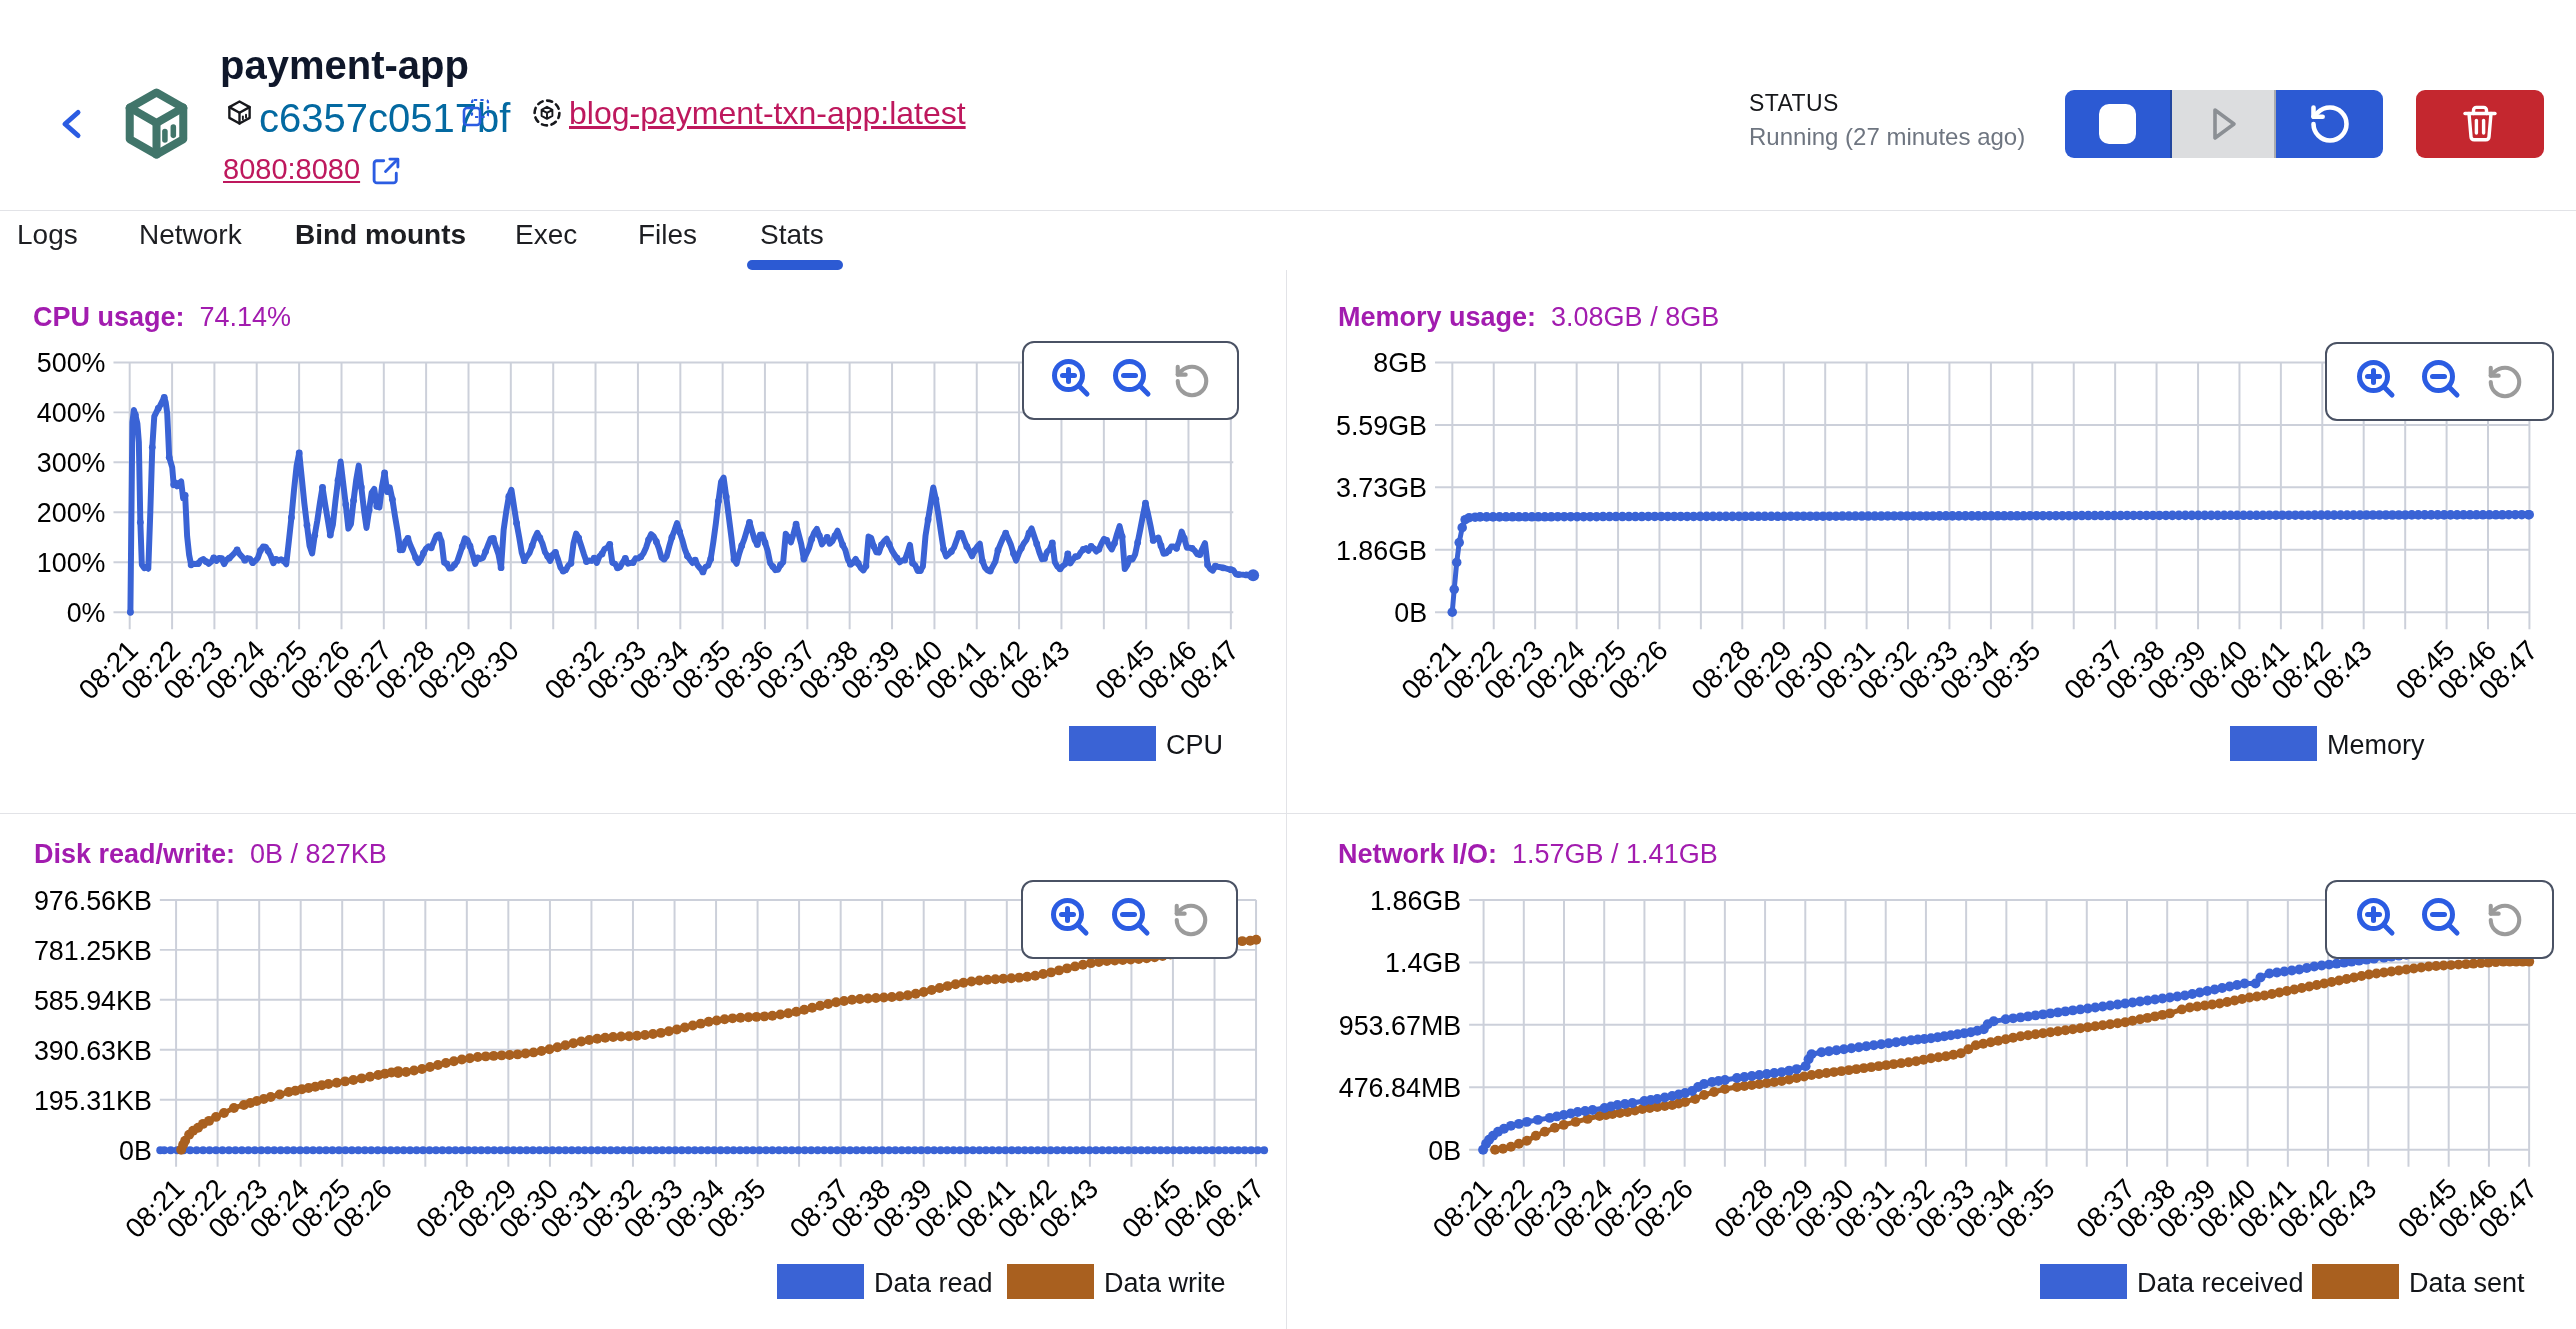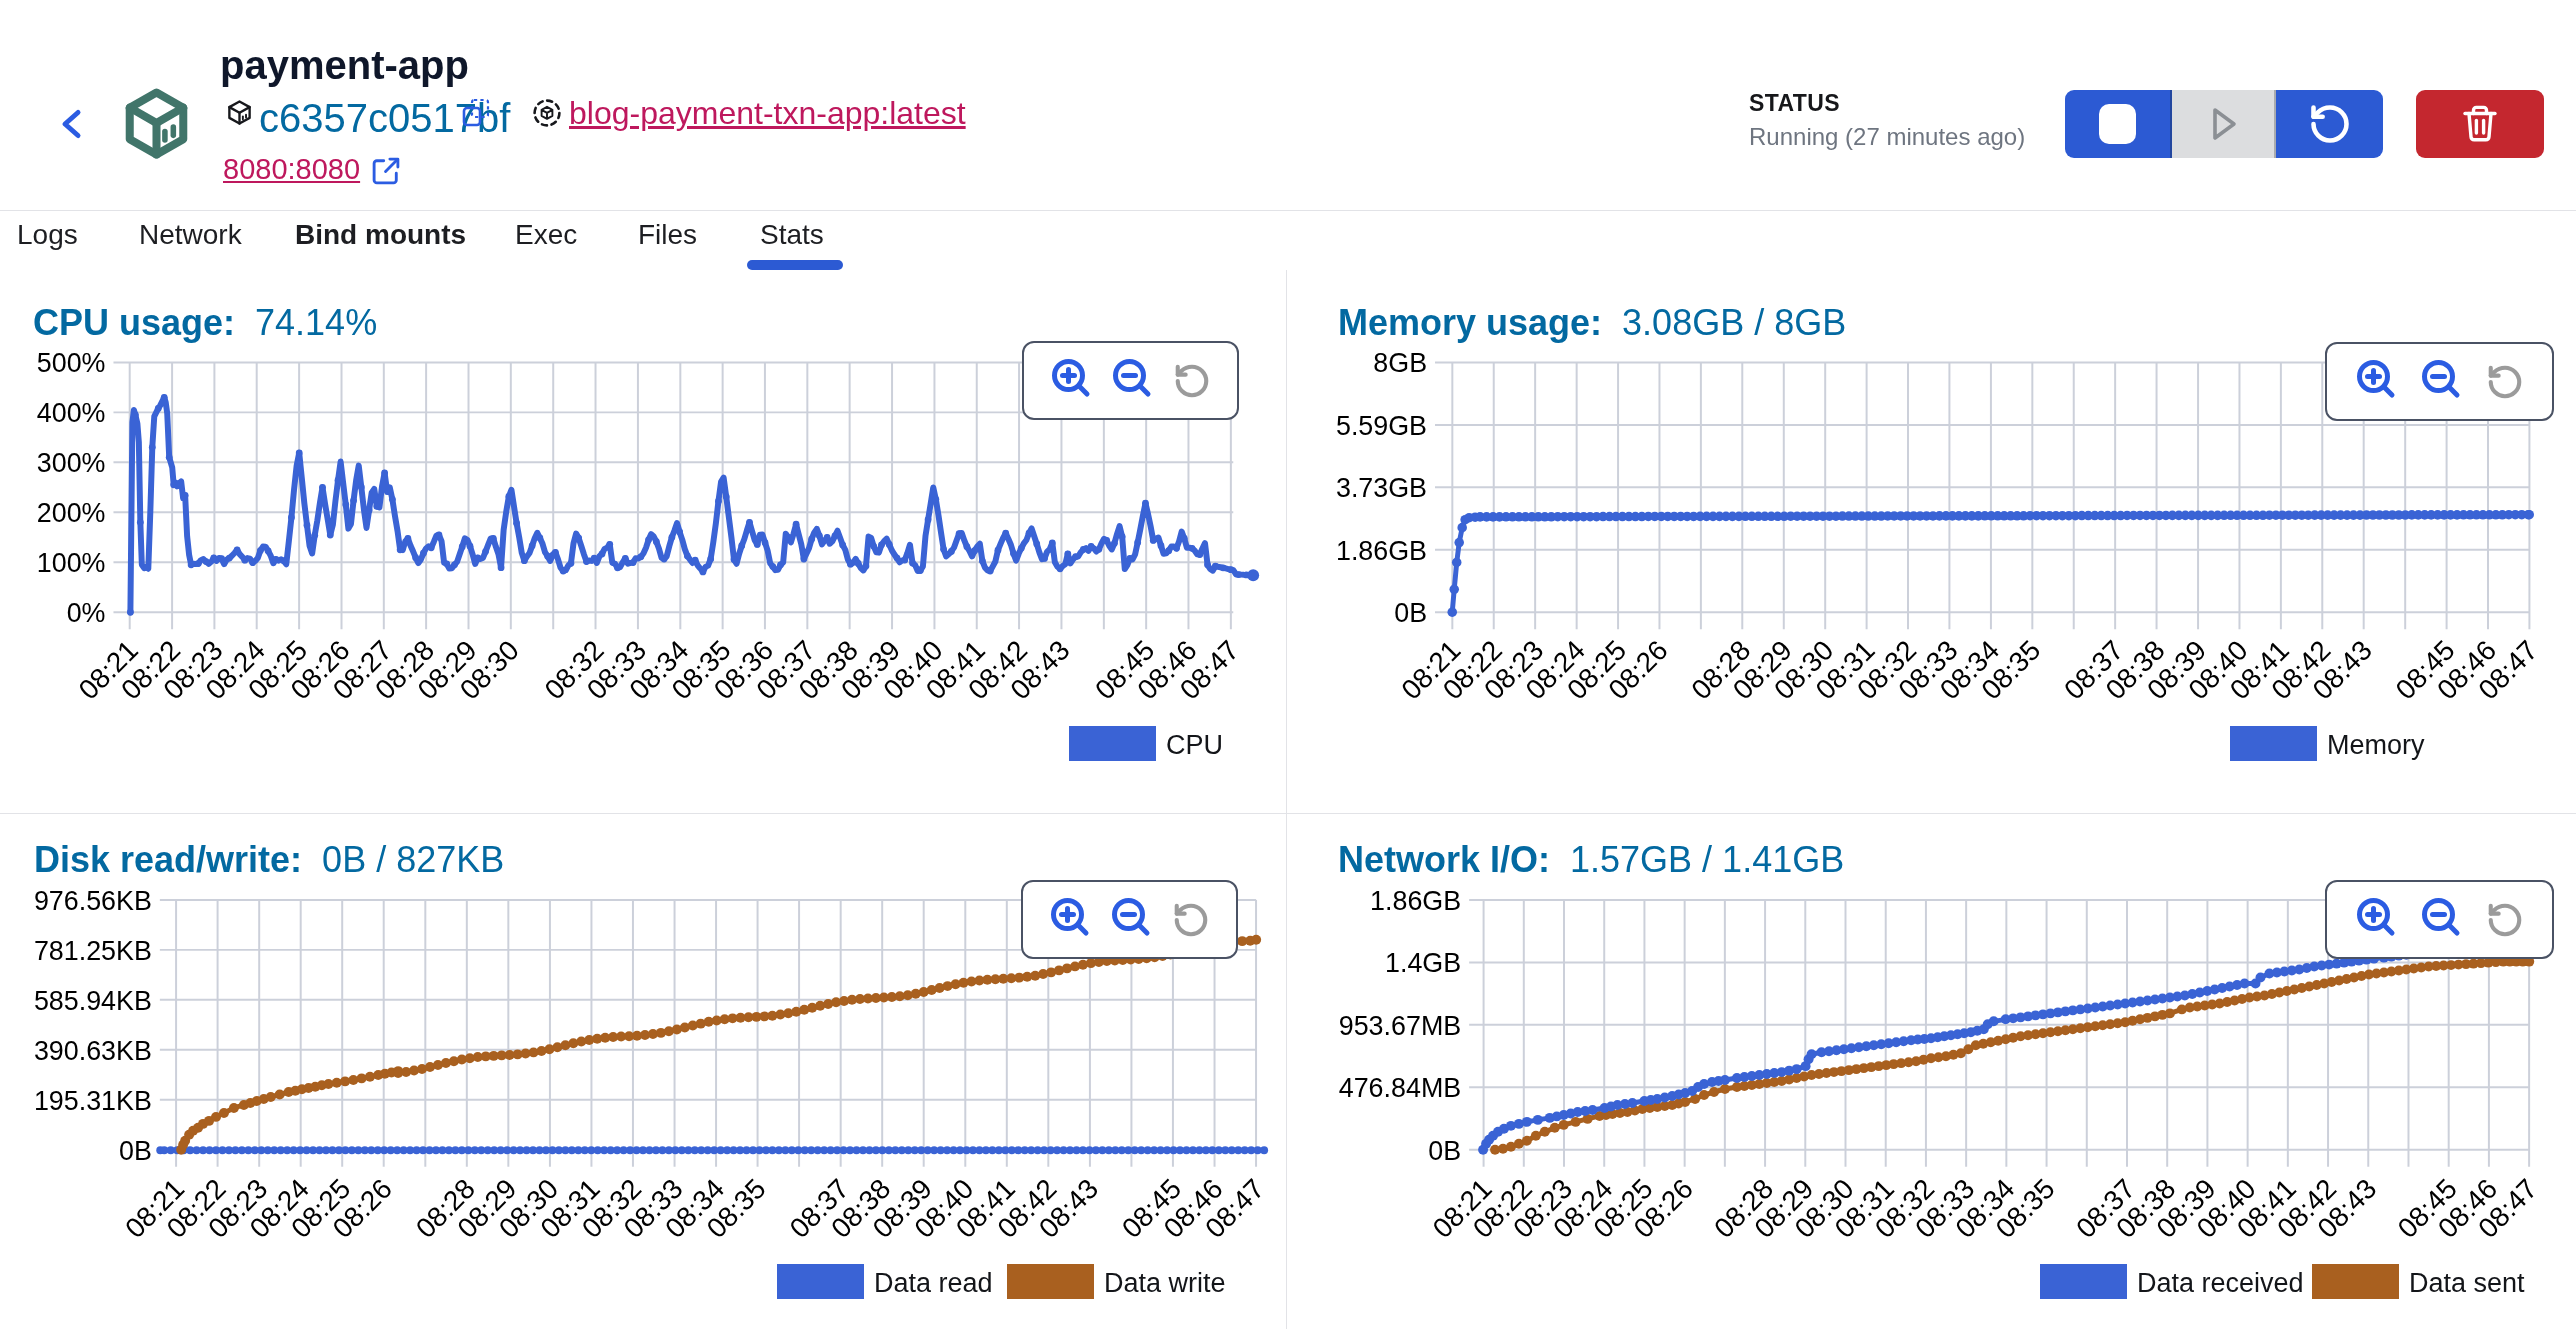--- a/index.html
+++ b/index.html
@@ -1,18 +1,18 @@
 <!DOCTYPE html>
 <html><head><meta charset="utf-8"><style>
 *{margin:0;padding:0;box-sizing:border-box}
 html,body{width:2576px;height:1330px;background:#fff;font-family:"Liberation Sans",sans-serif;position:relative;overflow:hidden}
 .abs{position:absolute}
 .hline{position:absolute;height:1px;background:#e2e3e7;left:0;width:2576px}
 .vline{position:absolute;width:1px;background:#e2e3e7}
-.ct{position:absolute;font-size:36px;color:#0369a1;white-space:nowrap}
+.ct{position:absolute;font-size:27px;color:#a21caf;white-space:nowrap}
 .ct b{font-weight:700}
 .leg{position:absolute;display:flex;align-items:flex-end;font-size:27px;color:#131519}
 .sw{width:87px;height:35px;margin-right:10px}
 .zbox{position:absolute;width:217px;height:79px;background:#fff;border:2px solid #4a5264;border-radius:12px;display:flex;align-items:center;justify-content:space-around;padding:0 18px}
 a{color:#be185d;text-decoration:underline}
 </style></head>
 <body>
 <svg width="2576" height="1330" viewBox="0 0 2588 1336" style="position:absolute;left:0;top:0">
     <line x1="114" y1="364.0" x2="1239" y2="364.0" stroke="#ccd0da" stroke-width="2"></line>
     <line x1="114" y1="414.2" x2="1239" y2="414.2" stroke="#ccd0da" stroke-width="2"></line>
@@ -1211,21 +1211,21 @@
 <circle cx="15" cy="15" r="12.4" stroke-width="2.6" stroke-dasharray="5.1 4.6" stroke-linecap="round"></circle>
 <path d="M15 8.8 L20.4 11.8 V17.8 L15 20.8 L9.6 17.8 V11.8 Z M9.6 11.8 L15 14.8 L20.4 11.8 M15 14.8 V20.8" stroke-width="1.9" stroke-linejoin="round"></path>
   </svg>
 <div class="abs" style="left:569px;top:95px;font-size:32px"><a>blog-payment-txn-app:latest</a></div>
 <div class="abs" style="left:223px;top:153px;font-size:29px"><a>8080:8080</a></div>
 <svg class="abs" style="left:370px;top:155px" width="32" height="32" viewBox="0 0 28 28" fill="none" stroke="#2b5ce2" stroke-width="2.5" stroke-linecap="round" stroke-linejoin="round">
 <path d="M12 5 H6 a2.4 2.4 0 0 0 -2.4 2.4 V22 a2.4 2.4 0 0 0 2.4 2.4 h14.6 a2.4 2.4 0 0 0 2.4 -2.4 V16"></path>
 <path d="M17.4 3.6 h7 v7"></path>
     <path d="M24 4 L13.6 14.4"></path>
   </svg>
-<div class="abs" style="left:1749px;top:90px;font-size:23px;font-weight:700;letter-spacing:0.4px;color:#16171a">STATUS</div>
+<div class="abs" style="left:1749px;top:90px;font-size:23px;font-weight:400;letter-spacing:0.4px;color:#16171a">STATUS</div>
 <div class="abs" style="left:1749px;top:123px;font-size:24px;color:#6e7580">Running (27 minutes ago)</div>
 <div class="abs" style="left:2065px;top:90px;width:318px;height:68px;border-radius:9px;overflow:hidden;display:flex">
 <div style="width:105px;background:#2c5ad3;display:flex;align-items:center;justify-content:center">
       <div style="width:37px;height:40px;background:#fff;border-radius:10px"></div>
     </div>
 <div style="width:107px;background:#dcdddf;border-left:2px solid #23479f;border-right:2px solid #a9abaf;display:flex;align-items:center;justify-content:center">
       <svg width="44" height="44" viewBox="0 0 44 44" fill="none" stroke="#8b8f94" stroke-width="3.6" stroke-linejoin="round">
         <path d="M14 8 L33 22 L14 36 Z"></path>
       </svg>
     </div>

